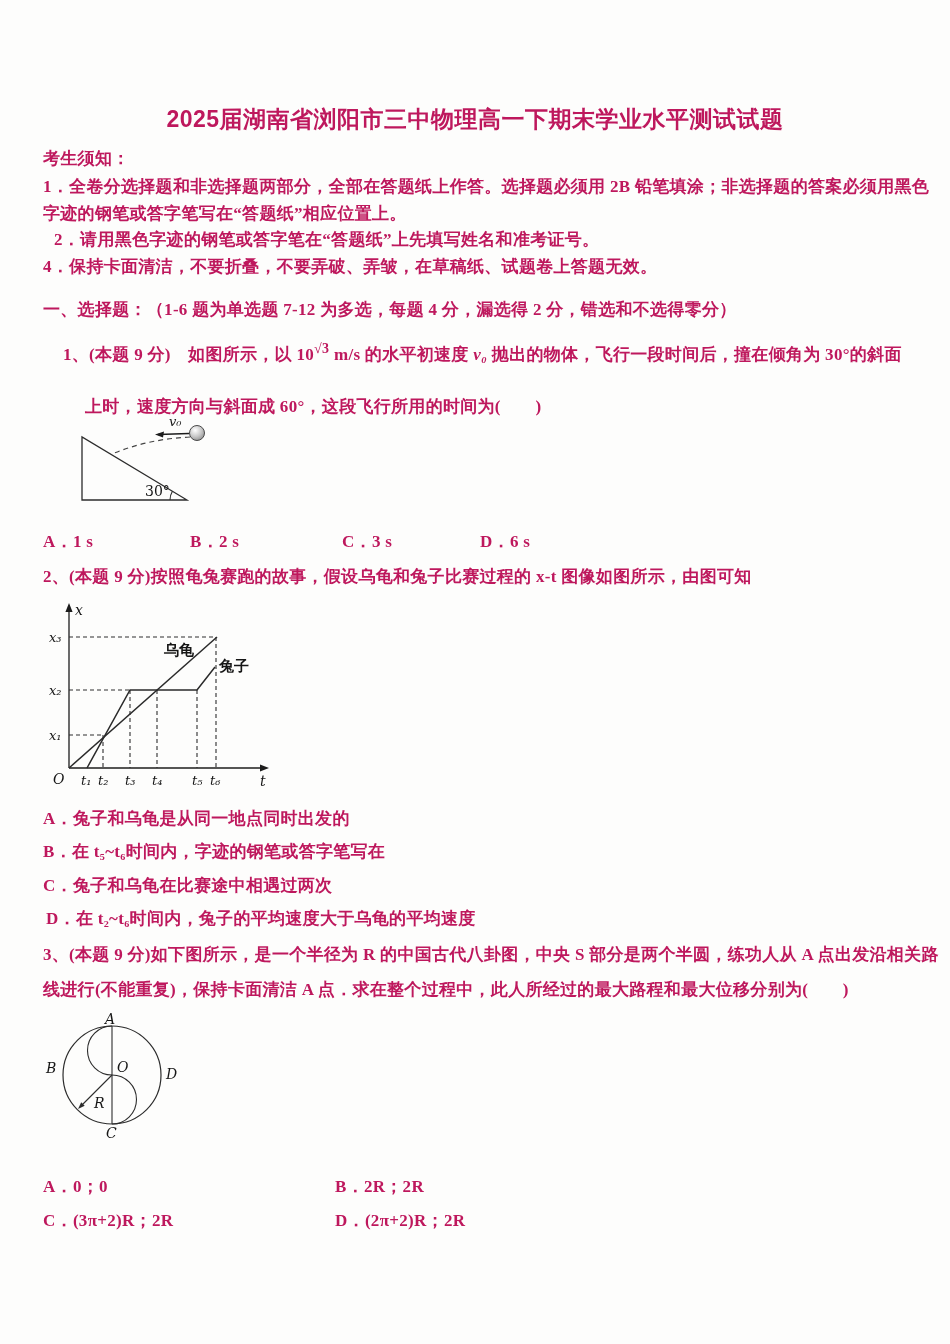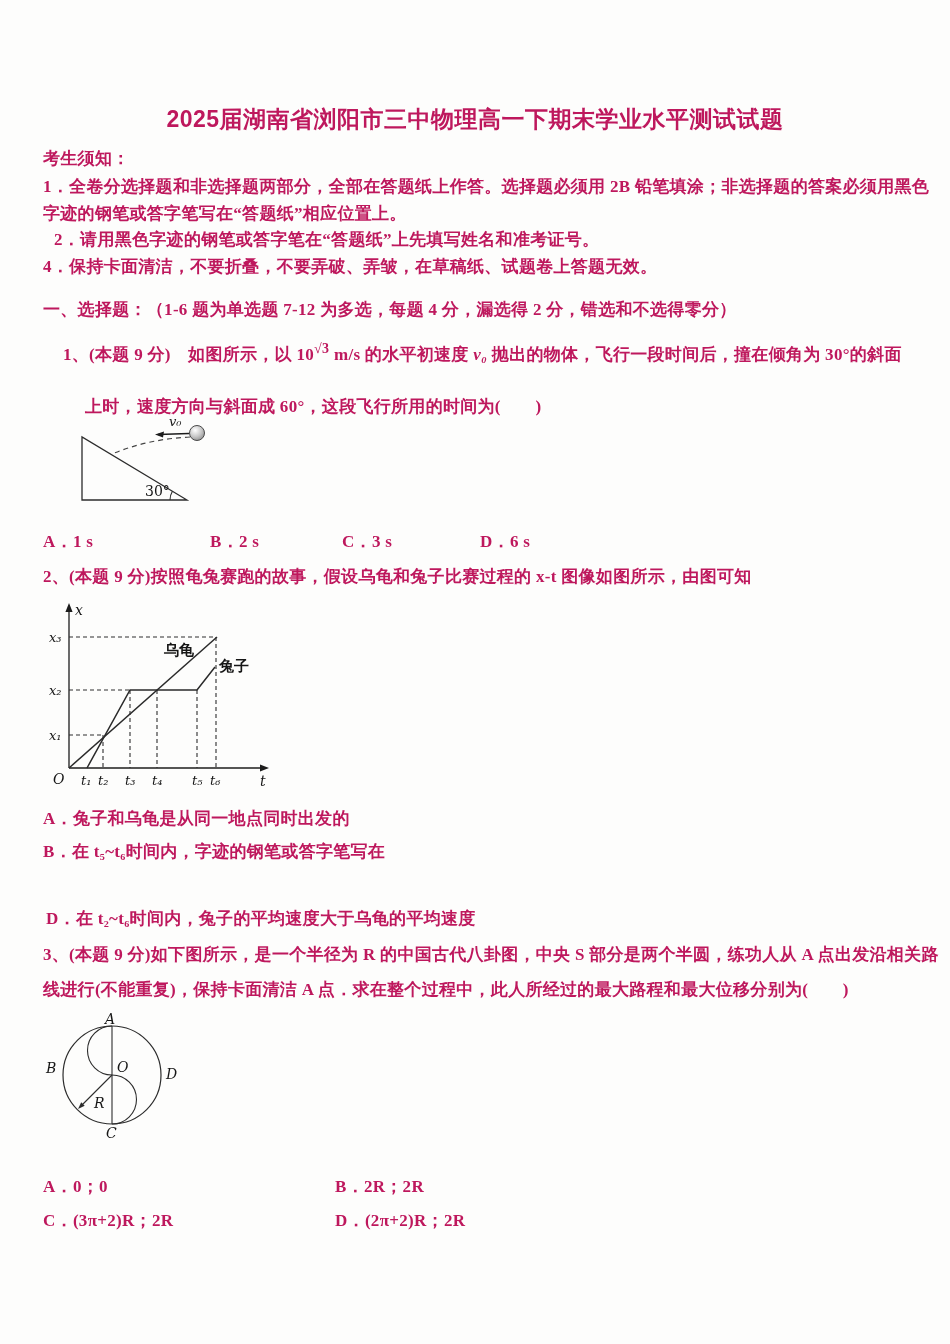--- a/index.html
+++ b/index.html
@@ -62,21 +62,21 @@
     <path d="M115,88 A17,17 0 0 1 117.4,79.3" fill="none" stroke="#2c2c2c" stroke-width="1.1"></path>
     <text x="90" y="84" font-size="14">30°</text>
     <path d="M135,25 Q93,27 57,42" fill="none" stroke="#444" stroke-width="1.2" stroke-dasharray="5,4"></path>
     <circle cx="142" cy="21" r="7.5" fill="url(#ballGrad)" stroke="#4a4a4a" stroke-width="1"></circle>
     <line x1="134" y1="21.5" x2="103" y2="22.4" stroke="#1c1c1c" stroke-width="1.5"></line>
     <polygon points="100,22.6 109,19.4 108,25.6" fill="#1c1c1c"></polygon>
     <text x="114" y="14" font-size="13" font-style="italic">v₀</text>
   </svg>
 
   <div class="ln" style="left:43px;  top:531px;text-align:right;">A．1 s</div>
-  <div class="ln" style="left:190px; top:531px;margin-left:20px;">B．2 s</div>
+  <div class="ln" style="left:190px; top:531px;">B．2 s</div>
   <div class="ln" style="left:342px; top:531px;">C．3 s</div>
   <div class="ln" style="left:480px; top:531px;">D．6 s</div>
 
   <div class="ln" style="left:43px; top:566px;">2、(本题 9 分)按照龟兔赛跑的故事，假设乌龟和兔子比赛过程的 x-t 图像如图所示，由图可知</div>
 
   <svg class="fig" style="left:48px; top:598px;" width="235" height="195" viewBox="0 0 235 195">
 
     <line x1="21" y1="170" x2="21" y2="10" stroke="#1c1c1c" stroke-width="1.3"></line>
     <polygon points="21,5 17.4,14 24.6,14" fill="#1c1c1c"></polygon>
     <line x1="21" y1="170" x2="216" y2="170" stroke="#1c1c1c" stroke-width="1.3"></line>
@@ -109,20 +109,21 @@
 
     <line x1="21" y1="170" x2="169" y2="39" stroke="#2a2a2a" stroke-width="1.5"></line>
     <polyline points="39,170 82,92 149,92 167,69" fill="none" stroke="#2a2a2a" stroke-width="1.5"></polyline>
 
     <text x="116" y="57" font-size="15" class="cjk">乌龟</text>
     <text x="171" y="73" font-size="15" class="cjk">兔子</text>
   </svg>
 
   <div class="ln" style="left:43px; top:808px;">A．兔子和乌龟是从同一地点同时出发的</div>
   <div class="ln" style="left:43px; top:841px;">B．在 t₅~t₆时间内，字迹的钢笔或答字笔写在</div>
+  <div class="ln" style="left:43px; top:875px;">C．兔子和乌龟在比赛途中相遇过两次</div>
   <div class="ln" style="left:46px; top:908px;">D．在 t₂~t₆时间内，兔子的平均速度大于乌龟的平均速度</div>
 
   <div class="ln" style="left:43px; top:944px;">3、(本题 9 分)如下图所示，是一个半径为 R 的中国古代八卦图，中央 S 部分是两个半圆，练功人从 A 点出发沿相关路</div>
   <div class="ln" style="left:43px; top:979px;">线进行(不能重复)，保持卡面清洁 A 点．求在整个过程中，此人所经过的最大路程和最大位移分别为(　　)</div>
 
   <svg class="fig" style="left:35px; top:1012px;" width="160" height="142" viewBox="0 0 160 142">
     <circle cx="77" cy="63" r="49" fill="none" stroke="#2c2c2c" stroke-width="1.2"></circle>
     <line x1="77" y1="14" x2="77" y2="112" stroke="#2c2c2c" stroke-width="1.1"></line>
     <path d="M77,14 A24.5,24.5 0 0 0 77,63 A24.5,24.5 0 0 1 77,112" fill="none" stroke="#2c2c2c" stroke-width="1.1"></path>
     <line x1="77" y1="63" x2="45.5" y2="94.5" stroke="#2c2c2c" stroke-width="1.1"></line>

